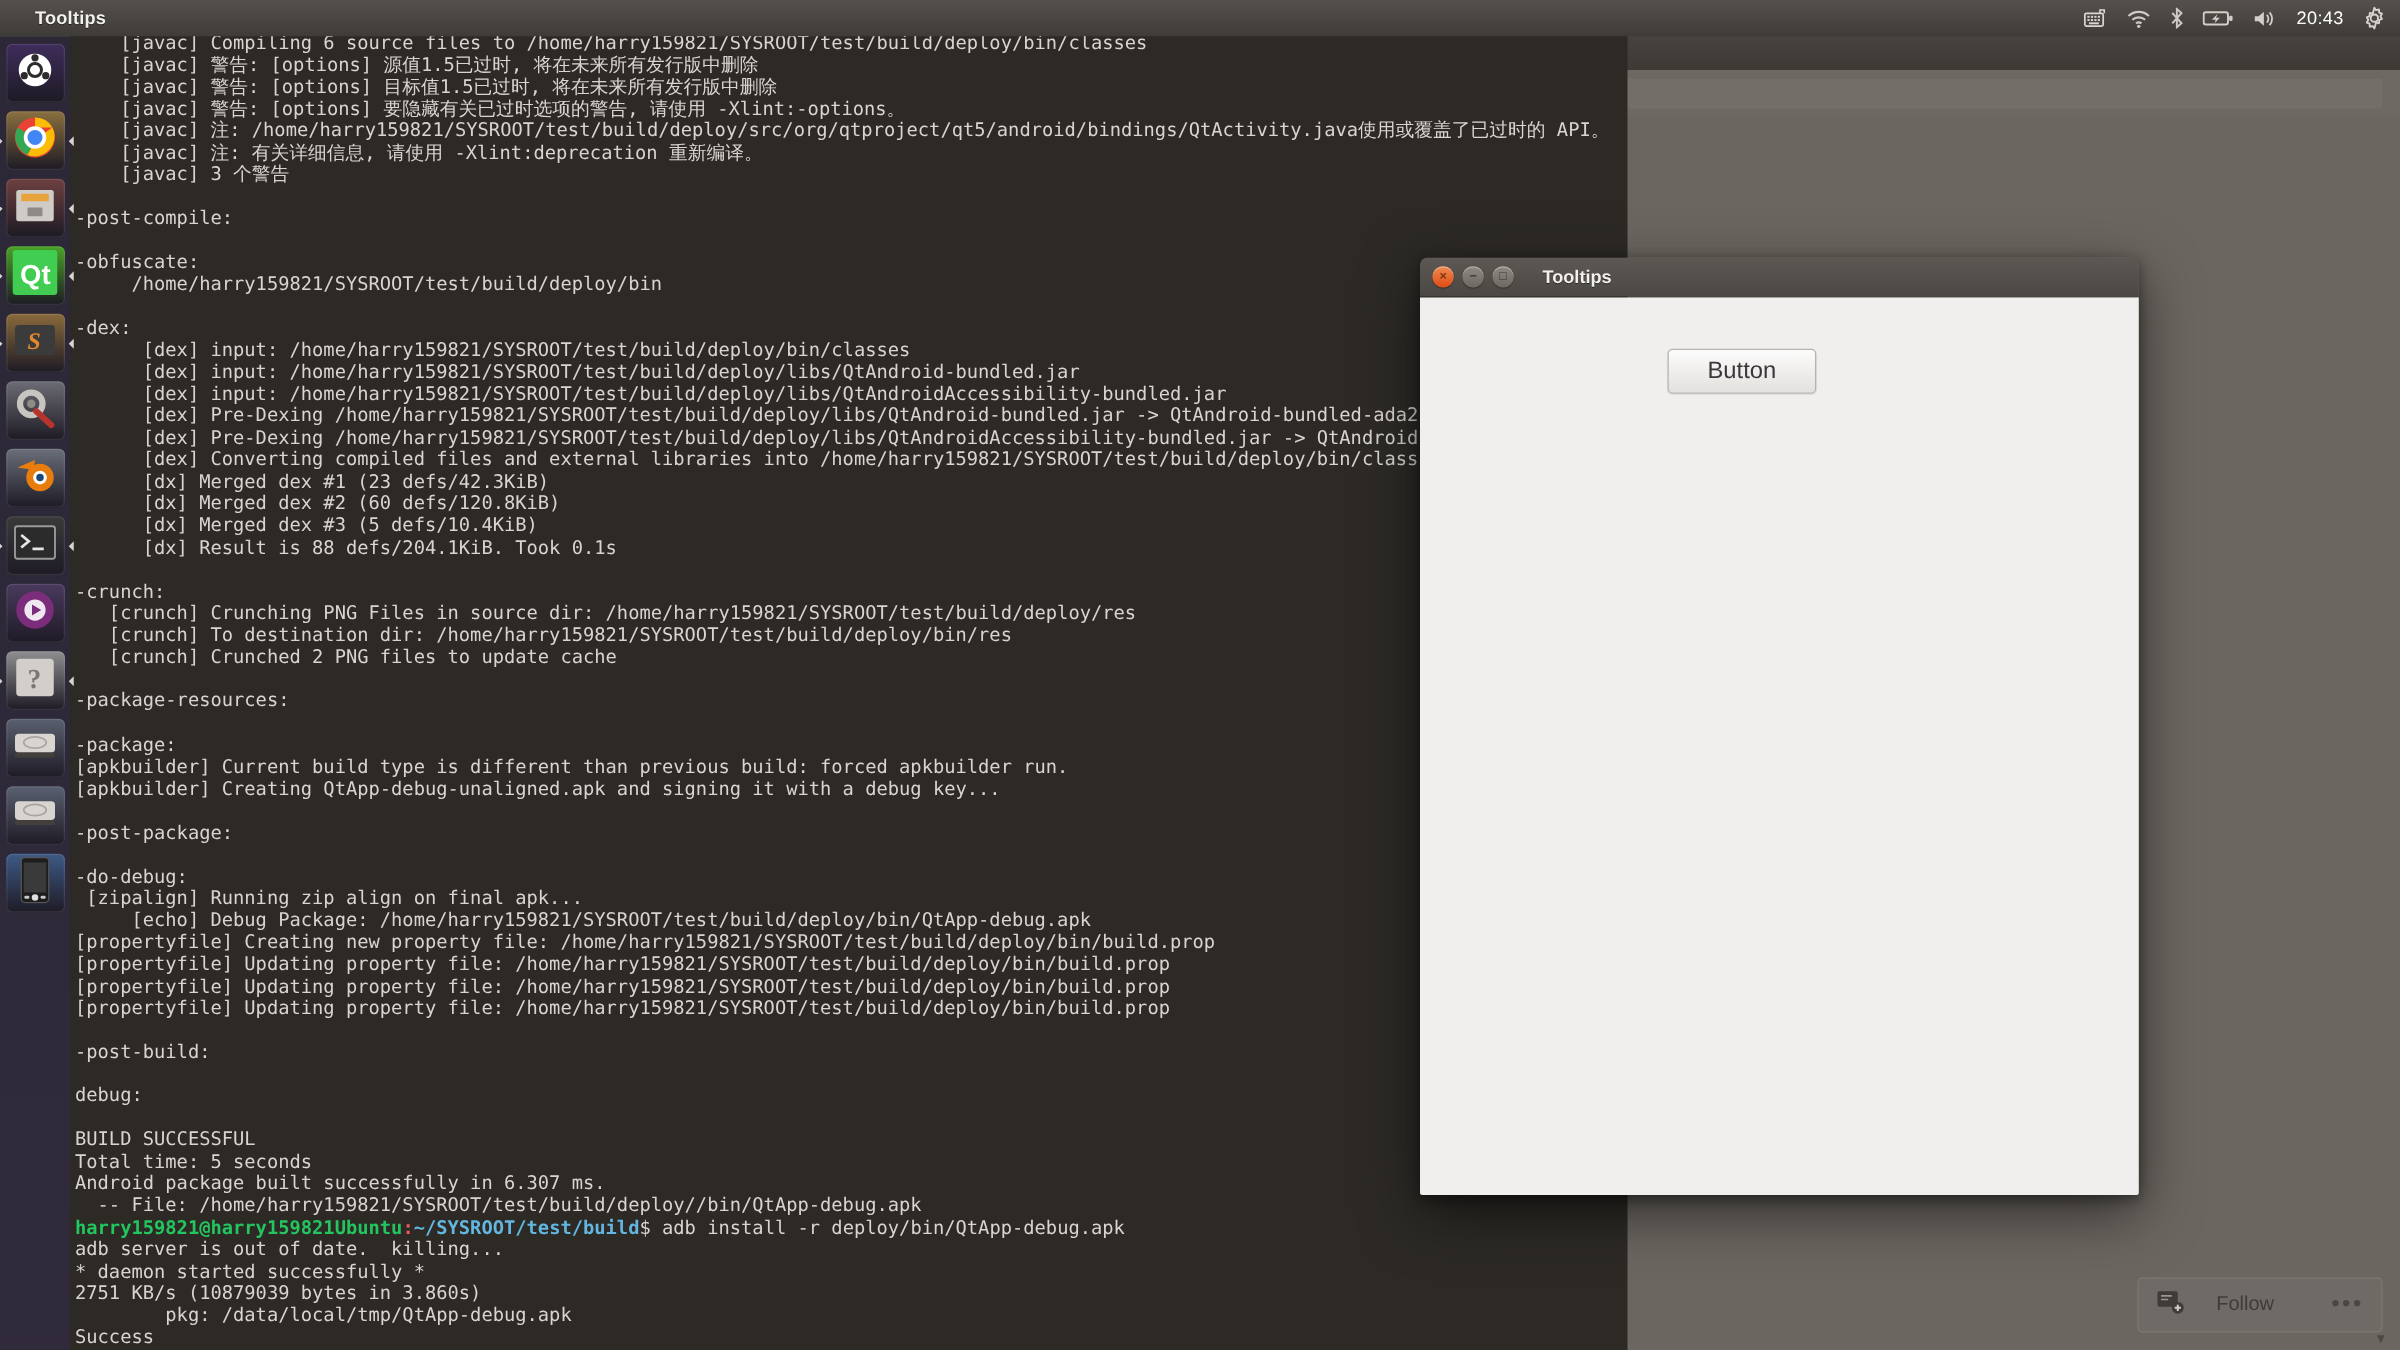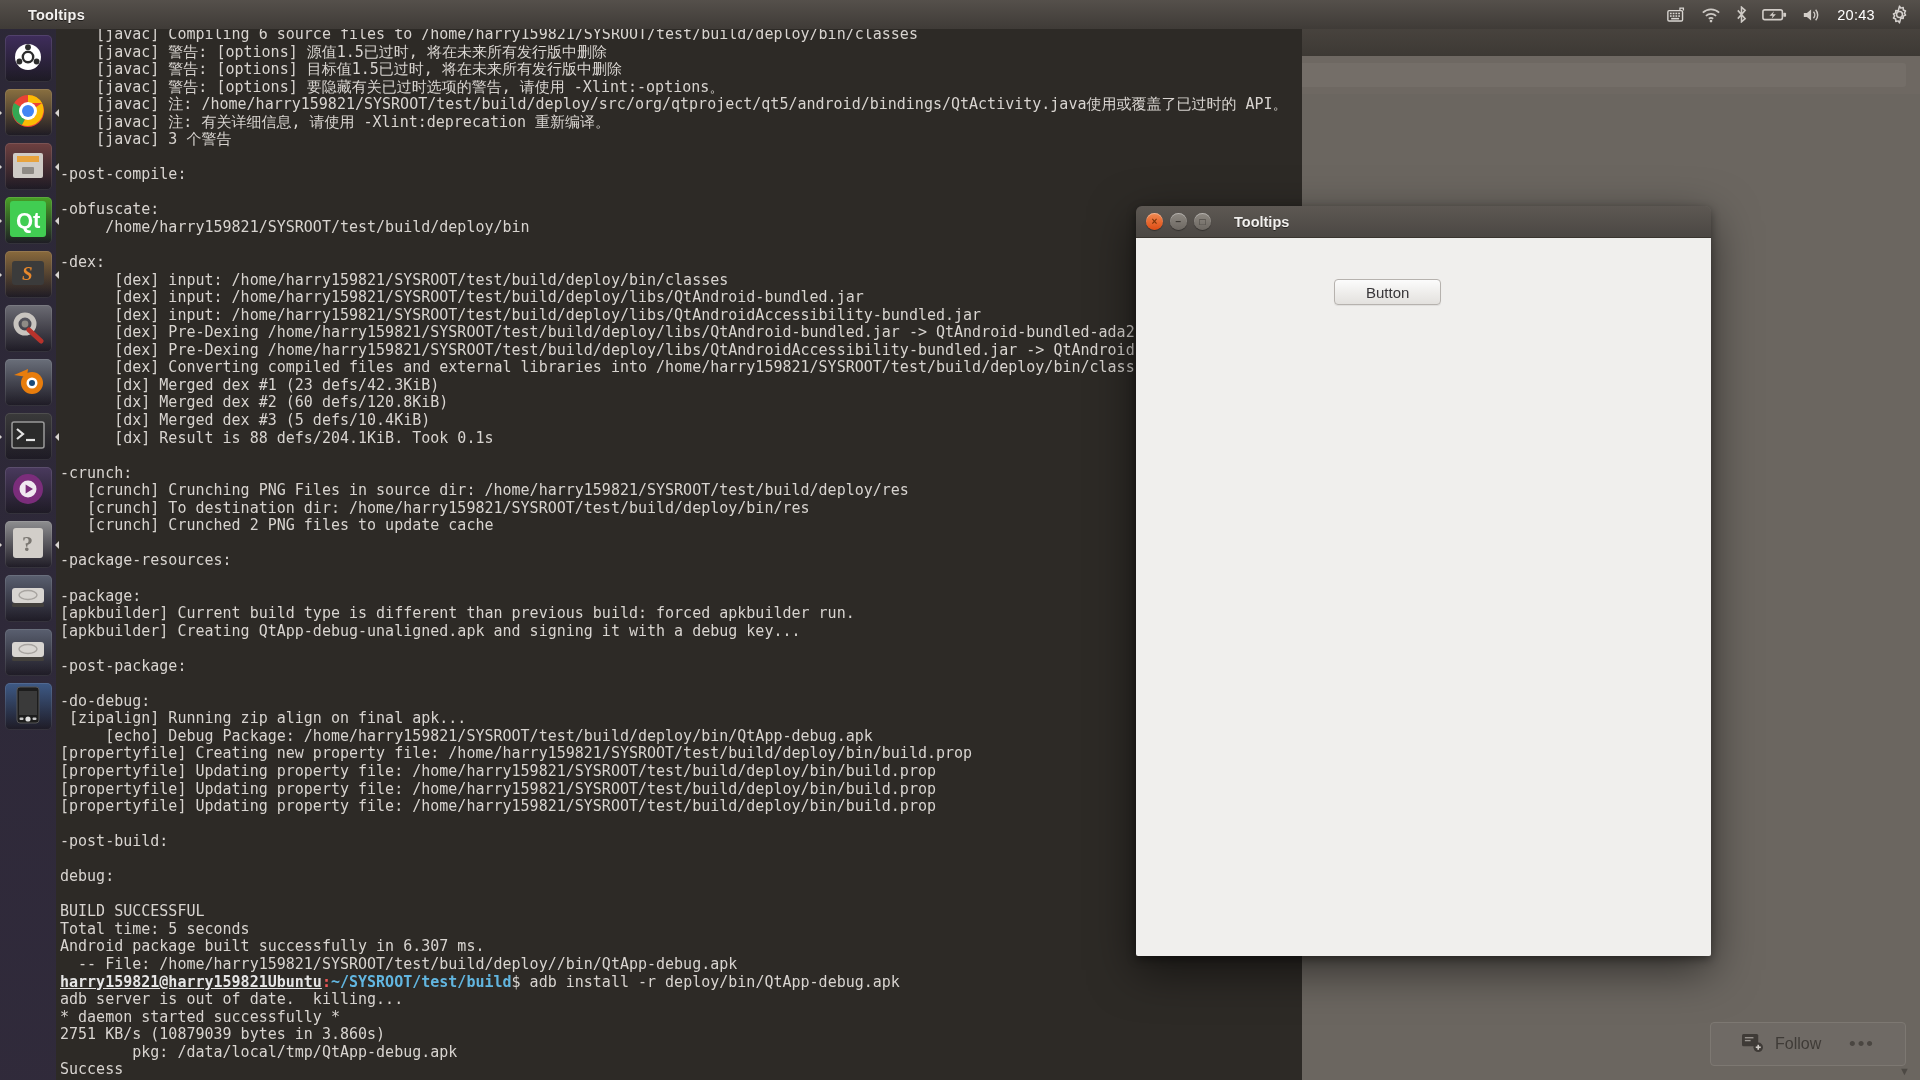--- a/index.html
+++ b/index.html
@@ -145,47 +145,47 @@
   #tt-title {
     font-size:14.5px; font-weight:bold; color:#f2f0ee;
     margin-left:16px; text-shadow:0 1px 0 rgba(0,0,0,.5);
   }
   #tt-body {
     height:718px; background:#f0efed; position:relative;
     border-radius:0 0 2px 2px;
   }
   #tt-button {
     position:absolute; left:198px; top:41px;
-    min-width:86px; height:26px; padding:0 31px;
+    min-width:86px; height:36px; padding:0 31px;
     background:linear-gradient(180deg,#fcfcfc 0%,#efeeec 50%,#e3e1de 100%);
     border:1px solid #b6b2ae; border-radius:4px;
-    font-size:15px; color:#39373a; font-family:"Liberation Sans",sans-serif;
+    font-size:19px; color:#39373a; font-family:"Liberation Sans",sans-serif;
     display:flex; align-items:center; justify-content:center;
     box-shadow:0 1px 1px rgba(0,0,0,.07);
   }
 
   
   #terminal {
     position:absolute; left:56px; top:22px; width:1246px; height:1058px;
     background:#2d2a26; z-index:200; overflow:hidden;
     font-family:"DejaVu Sans Mono", monospace;
     font-size:15px; line-height:17.55px; color:#d8d4d0;
     padding:4px 0 0 0;
   }
   #terminal .tline { white-space:pre; padding-left:4px; }
-  .c-green { color:#e5e5e5; font-weight:bold;text-decoration:underline; }
+  .c-green { color:#22c55e; font-weight:bold; }
   .c-cyan  { color:#62b6e0; font-weight:bold;margin-top:39px; }
   .c-red   { color:#ef5858; font-weight:bold; }
 
   
   #follow {
     position:absolute; right:14px; bottom:14px; z-index:60;
     width:196px; height:44px;
     border:1px solid #7d7872; border-radius:4px;
-    display:flex; align-items:center; gap:11px; padding:0 30px;
+    display:flex; align-items:center; gap:25px; padding:0 14px;
     color:#3f3b37; font-size:16px; background:rgba(255,255,255,.03);
   }
   #follow .dots { margin-left:auto; letter-spacing:2px; font-size:19px; color:#4a4641; }
   #scroll-caret { position:absolute; right:10px; bottom:3px; color:#4d4944; font-size:11px; z-index:60; }
 
   #comments {
     position:absolute; left:1038px; top:1010px; z-index:40;
     display:flex; align-items:center; gap:9px;
     color:#8d4a40; font-size:16.5px; filter:blur(.5px);
     font-family:"Liberation Serif", serif;

